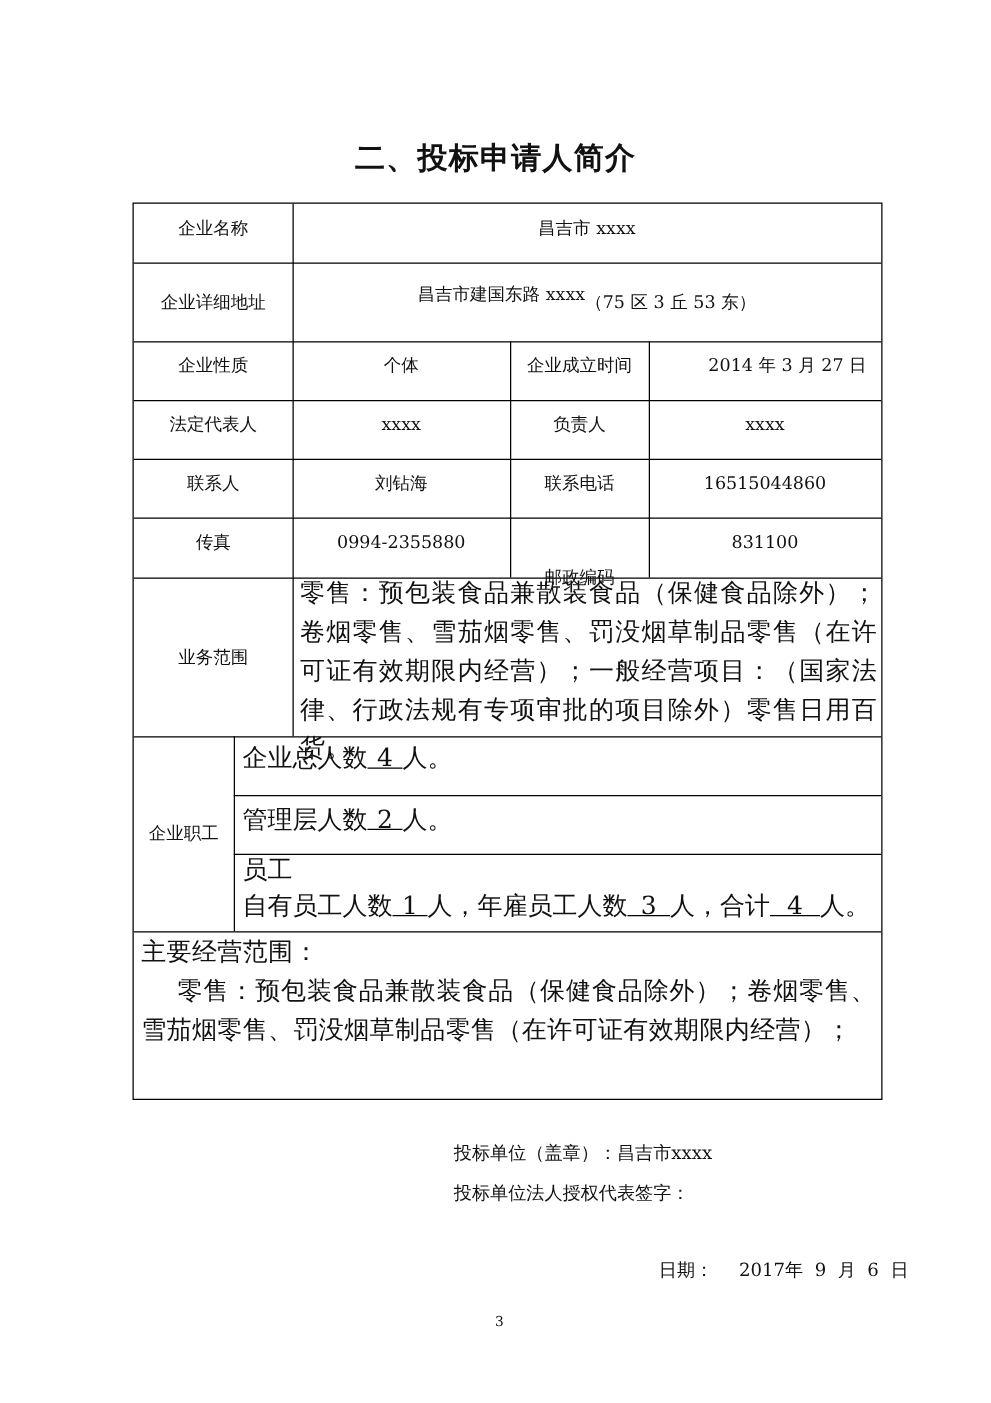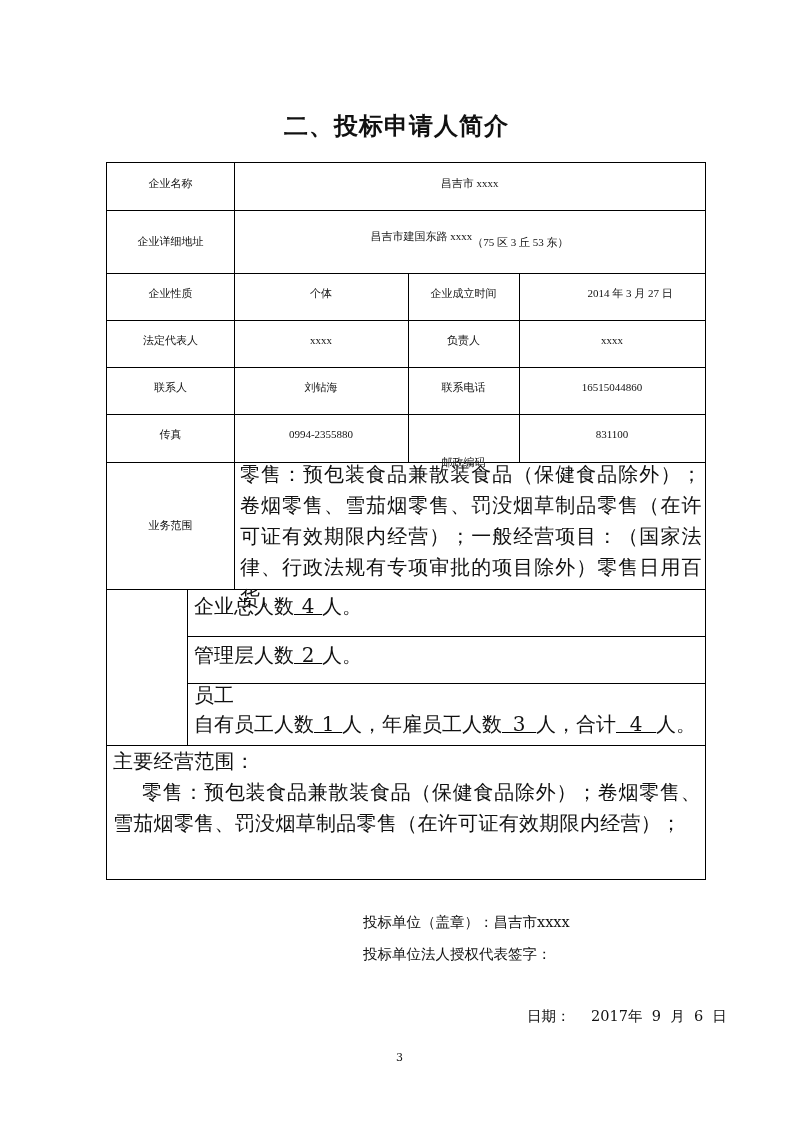--- a/index.html
+++ b/index.html
@@ -1,19 +1,19 @@
 <!DOCTYPE html>
 <html><head>
 <meta charset="utf-8">
 <style>
   html, body { margin:0; padding:0; background:#ffffff; }
   body { width:793px; height:1122px; position:relative; font-family:"DejaVu Serif","Liberation Serif",serif; color:#111; overflow:hidden; }
   .title { position:absolute; top:110px; left:0; width:793px; text-align:center; font-family:"DejaVu Sans","Liberation Sans",sans-serif; font-weight:bold; font-size:24px; letter-spacing:1px; }
   .tbl { position:absolute; left:106px; top:162px; width:600px; height:718px; border:1px solid #000; box-sizing:border-box; }
-  .cell { position:absolute; box-sizing:border-box; display:flex; align-items:center; justify-content:center; font-size:11px; text-align:center;font-family:Liberation Serif, serif; }
+  .cell { position:absolute; box-sizing:border-box; display:flex; align-items:center; justify-content:center; font-size:14px; text-align:center; }
   .hl { position:absolute; height:0; border-top:1px solid #000; }
   .vl { position:absolute; width:0; border-left:1px solid #000; }
   .para { font-size:20px; line-height:31px; }
   .ul { display:inline-block; border-bottom:1px solid #000; text-align:center; line-height:16px; }
   .sig { position:absolute; font-size:14.5px; }
   .pagenum { position:absolute; top:1051px; left:396px; font-size:11px; }
 </style>
 </head>
 <body>
 
@@ -62,20 +62,21 @@
   <div class="cell" style="left:412px;top:204px;width:186px;height:40px;">16515044860</div>
 
   <div class="cell" style="left:0;top:251px;width:127px;height:40px;">传真</div>
   <div class="cell" style="left:127px;top:251px;width:174px;height:40px;">0994-2355880</div>
   <div class="cell" style="left:301px;top:251px;width:111px;height:40px;margin-top:28px;">邮政编码</div>
   <div class="cell" style="left:412px;top:251px;width:186px;height:40px;">831100</div>
 
   <div class="cell" style="left:0;top:299px;width:127px;height:127px;">业务范围</div>
   <div class="para" style="position:absolute;left:133px;top:296px;width:462px;text-align:justify;letter-spacing:0.6px;">零售：预包装食品兼散装食品（保健食品除外）；卷烟零售、雪茄烟零售、罚没烟草制品零售（在许可证有效期限内经营）；一般经营项目：（国家法律、行政法规有专项审批的项目除外）零售日用百货。</div>
 
+  <div class="cell" style="left:0;top:426px;width:80px;height:156px;">企业职工</div>
 
   <div class="para" style="position:absolute;left:87px;top:428px;">
     <span>企业总人数</span><span class="ul" style="width:28px;">4</span><span>人。</span>
   </div>
 
   <div class="para" style="position:absolute;left:87px;top:477px;">
     <span>管理层人数</span><span class="ul" style="width:28px;">2</span><span>人。</span>
   </div>
 
   <div class="para" style="position:absolute;left:87px;top:518px;line-height:29px;">

